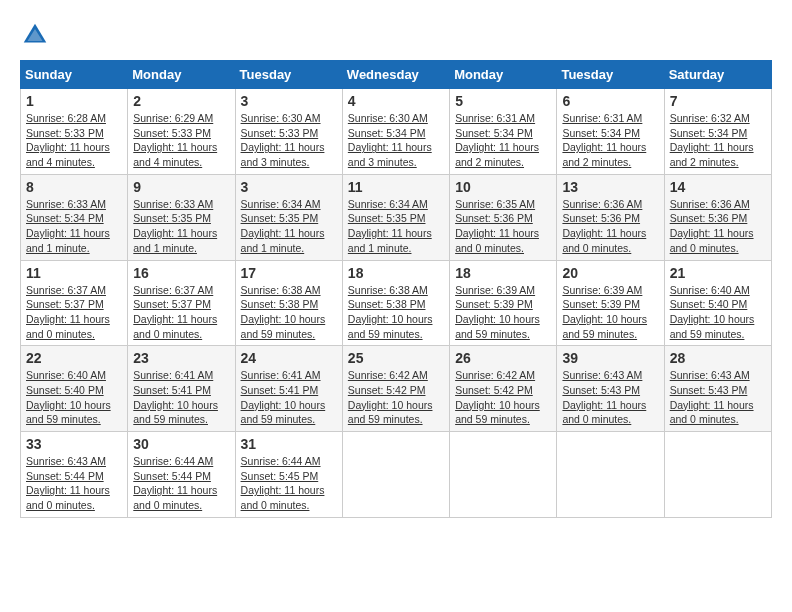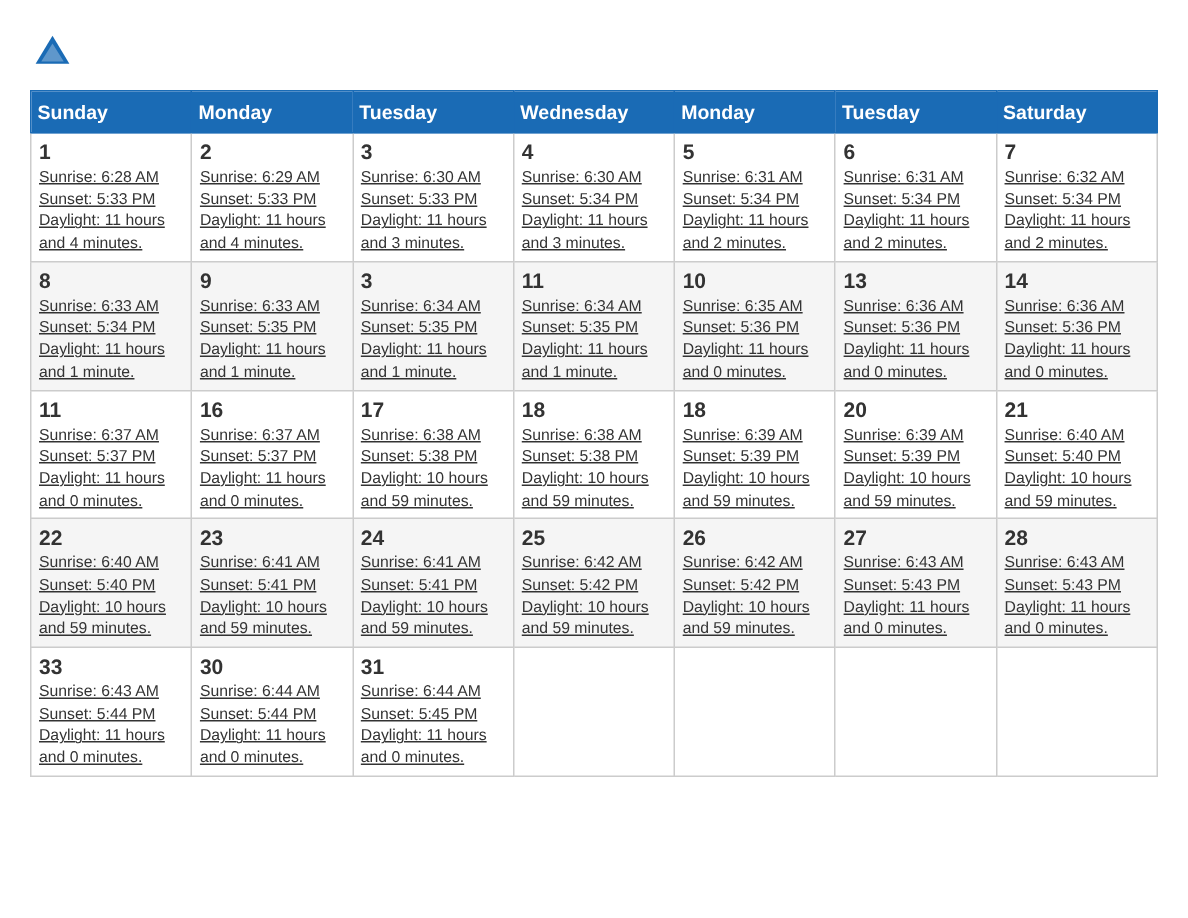--- a/index.html
+++ b/index.html
@@ -224,21 +224,21 @@
         </td>
         <td>
           <div class="day-num">25</div>
           <div class="day-info">Sunrise: 6:42 AM<br>Sunset: 5:42 PM<br>Daylight: 10 hours and 59 minutes.</div>
         </td>
         <td>
           <div class="day-num">26</div>
           <div class="day-info">Sunrise: 6:42 AM<br>Sunset: 5:42 PM<br>Daylight: 10 hours and 59 minutes.</div>
         </td>
         <td>
-          <div class="day-num">27</div>
+          <div class="day-num">39</div>
           <div class="day-info">Sunrise: 6:43 AM<br>Sunset: 5:43 PM<br>Daylight: 11 hours and 0 minutes.</div>
         </td>
         <td>
           <div class="day-num">28</div>
           <div class="day-info">Sunrise: 6:43 AM<br>Sunset: 5:43 PM<br>Daylight: 11 hours and 0 minutes.</div>
         </td>
       </tr>
       <tr>
         <td>
           <div class="day-num">33</div>

